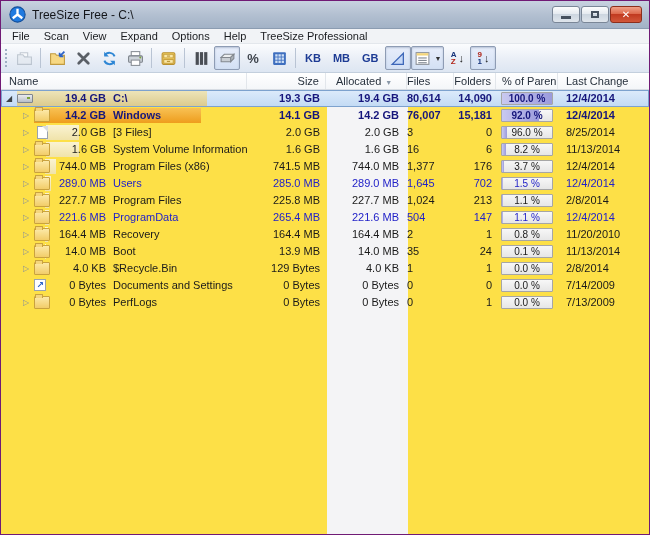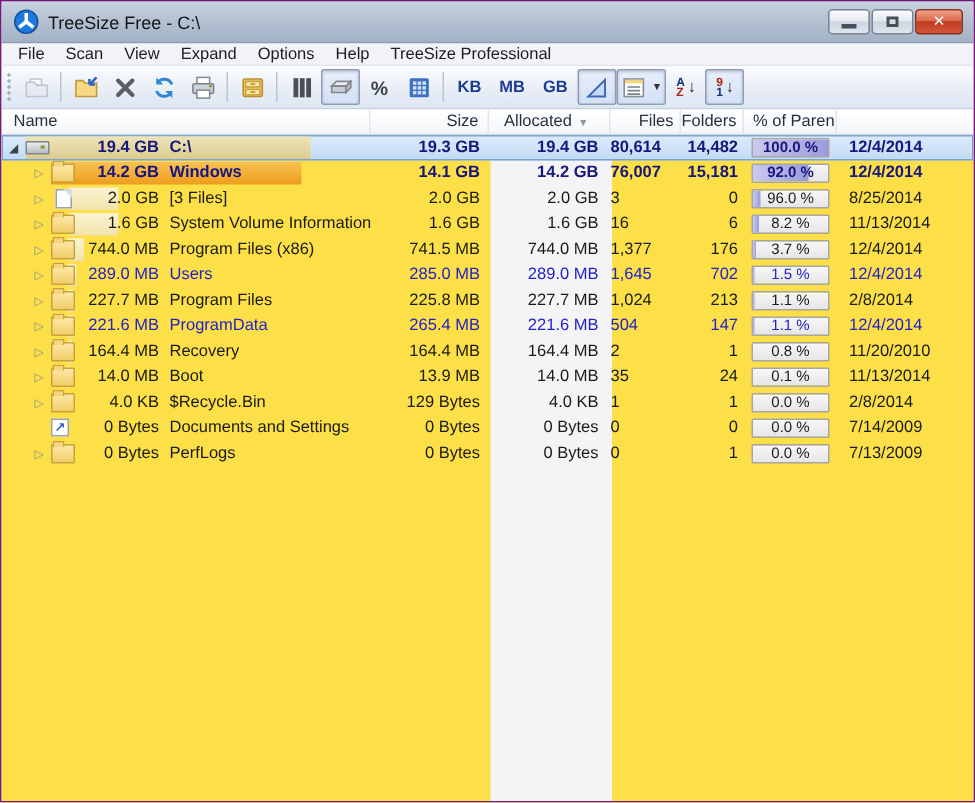--- a/index.html
+++ b/index.html
@@ -75,21 +75,21 @@
   
   .grid-header{
     height:17px; flex:0 0 17px; display:flex;
     background:linear-gradient(to bottom,#ffffff,#f4f6f9);
     border-bottom:1px solid #d7dce3; font-size:11px; color:#27313d;
   }
   .hcell{ border-right:1px solid #e2e6eb; line-height:16px; white-space:nowrap; overflow:hidden; }
   .hcell.name{ width:246px; padding-left:8px; }
   .hcell.size{ width:79px; text-align:right; padding-right:6px; }
   .hcell.alloc{ width:81px; padding-left:10px; }
-  .hcell.files{ width:47px; text-align:right; padding-right:4px; }
+  .hcell.files{ width:47px; text-align:left; padding-right:4px; }
   .hcell.folders{ width:42px; text-align:right; padding-right:4px; }
   .hcell.pct{ width:62px; padding-left:6px; }
   .hcell.date{ flex:1; padding-left:8px; border-right:none; }
   .sortmark{ font-size:7px; color:#8a98a8; margin-left:4px; }
 
   
   .tree{ position:relative; flex:1 1 auto; background:#fde047; overflow:hidden; }
   .alloc-band{ position:absolute; left:326px; top:0; bottom:0; width:81px; background:#f4f4f6; }
 
   .row{ position:relative; display:flex; height:17px; line-height:17px; font-size:11px; color:#1a1a1a; }
@@ -305,37 +305,38 @@
 
   <div class="grid-header">
     <div class="hcell name">Name</div>
     <div class="hcell size">Size</div>
     <div class="hcell alloc">
       <span>Allocated</span><span class="sortmark">▼</span>
     </div>
     <div class="hcell files">Files</div>
     <div class="hcell folders">Folders</div>
     <div class="hcell pct">% of Paren...</div>
+    <div class="hcell date">Last Change</div>
   </div>
 
   <div class="tree">
     <div class="alloc-band"></div>
     <div>
         <div class="row t-navy level0 selected">
   <div class="cell c-name">
     <span class="size-bar tone-khaki" style="left: 16px; width: 190px;"></span>
     <span class="twisty expanded"></span>
     <span class="node-icon icon-drive"></span>
     <span class="nsize">19.4 GB</span>
     <span class="nname">C:\</span>
   </div>
   <div class="cell c-size">19.3 GB</div>
   <div class="cell c-alloc">19.4 GB</div>
   <div class="cell c-files">80,614</div>
-  <div class="cell c-folders">14,482</div>
+  <div class="cell c-folders">14,090</div>
   <div class="cell c-pct">
     <span class="pctbar">
       <span class="pct-fill" style="width: 100%;"></span>
       <span class="pct-text">100.0 %</span>
     </span>
   </div>
   <div class="cell c-date">12/4/2014</div>
 </div>
         <div class="row t-navy level1">
   <div class="cell c-name">

